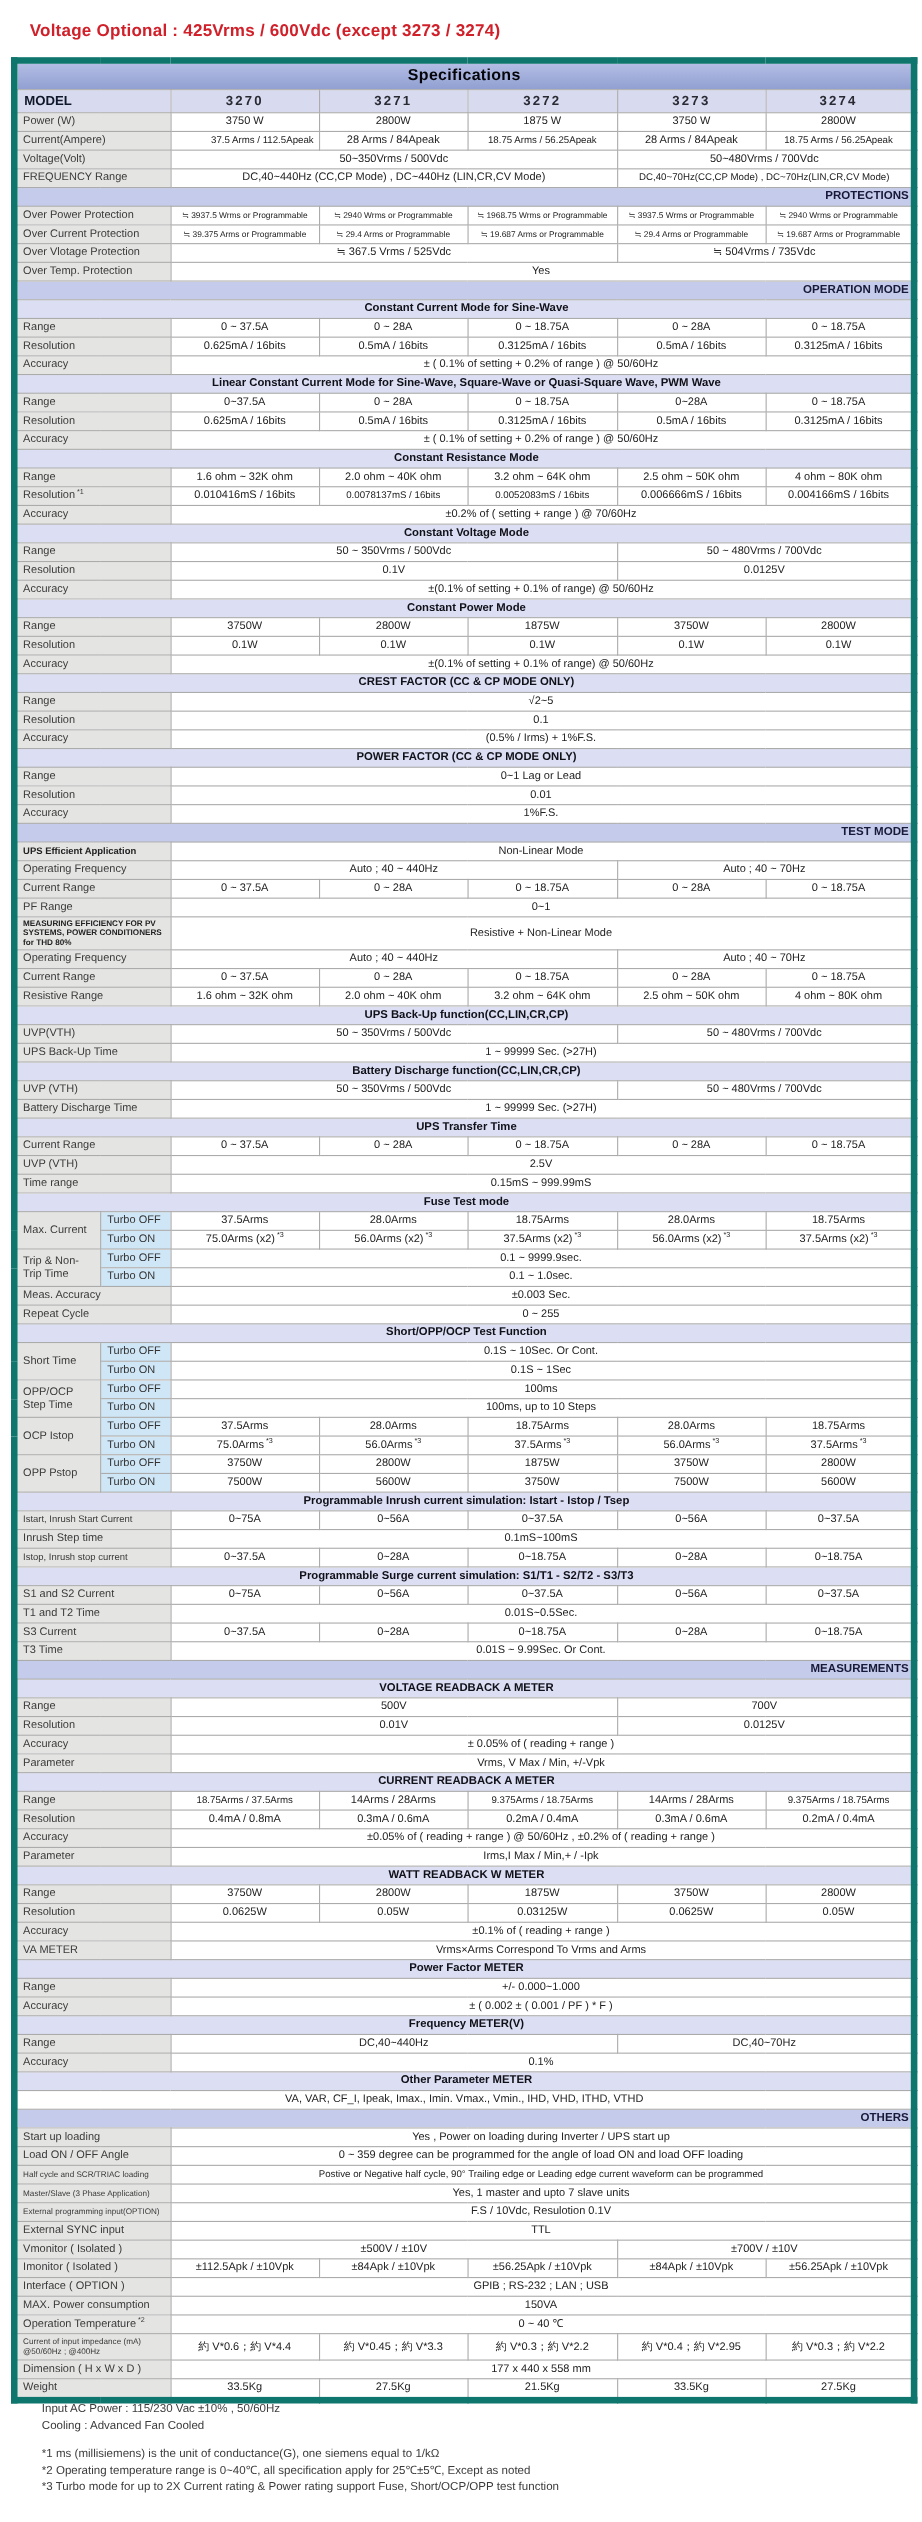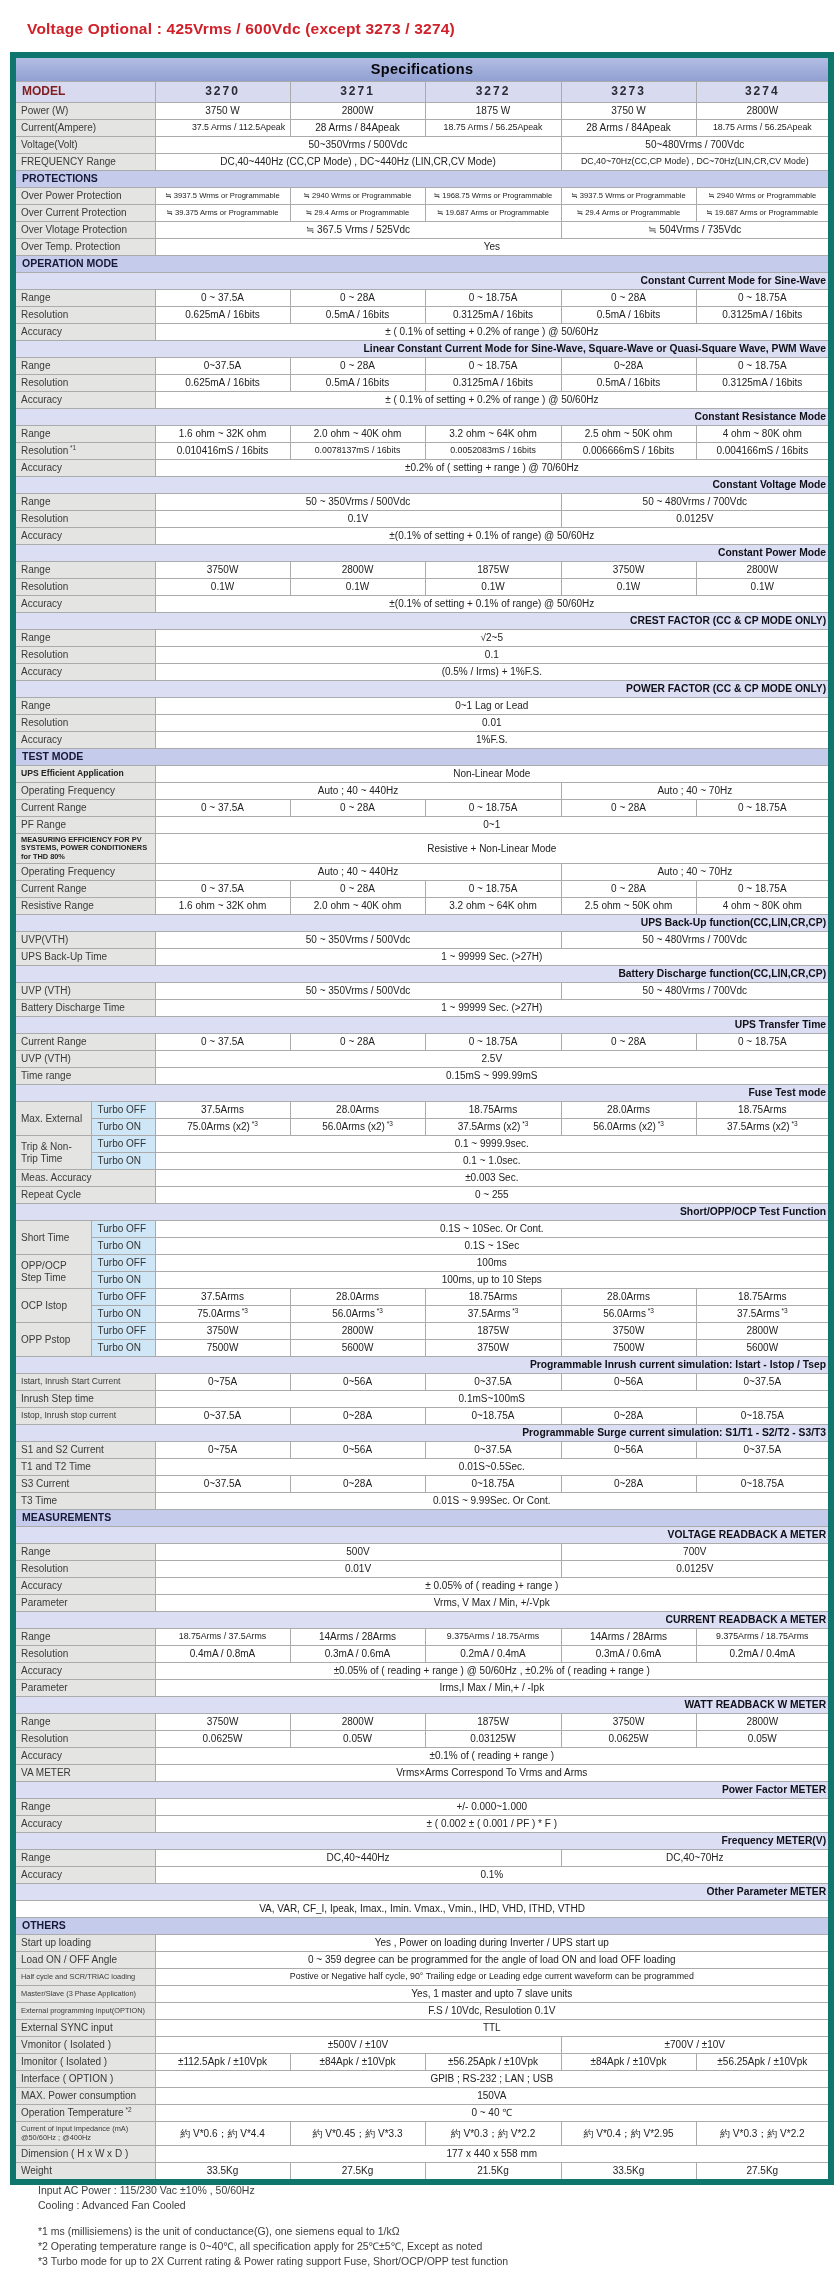--- a/index.html
+++ b/index.html
@@ -1,24 +1,24 @@
 <!DOCTYPE html>
 <html><head>
 <meta charset="utf-8">
 <style>
   html,body{margin:0;padding:0;background:#fff;}
   body{width:838px;height:2293px;position:relative;font-family:"Liberation Sans",sans-serif;-webkit-font-smoothing:antialiased;}
   .page-title{position:absolute;left:27px;top:20px;font-size:15.5px;font-weight:bold;color:#d0202a;letter-spacing:.2px;text-align:center;}
   table.spec{position:absolute;left:10px;top:52px;width:818px;border-collapse:collapse;table-layout:fixed;border:6px solid #0f766e;}
   td{border:1px solid #ababab;font-size:10px;color:#222;text-align:center;vertical-align:middle;padding:0 2px;height:16px;line-height:1.12;overflow:hidden;}
   td.spec-bar{background:linear-gradient(#b3bde4,#91a0d2);font-size:14.5px;font-weight:bold;color:#06060a;height:23px;letter-spacing:.3px;}
-  td.mlbl{background:#d8daf0;text-align:left;font-weight:bold;font-size:12px;color:#7f1d1d;padding-left:6px;height:20px;}
+  td.mlbl{background:#d8daf0;text-align:left;font-weight:bold;font-size:12px;color:#0f172a;padding-left:6px;height:20px;}
   td.mval{background:#d8daf0;font-weight:bold;font-size:12px;color:#2a2a33;letter-spacing:2px;height:20px;}
-  td.sec{background:#c5cceb;text-align:left;font-weight:bold;font-size:10.5px;color:#181838;padding-left:6px;}
-  td.sub{background:#dcdef3;text-align:right;font-weight:bold;font-size:10.3px;color:#101018;padding-left:6px;}
+  td.sec{background:#c5cceb;text-align:right;font-weight:bold;font-size:10.5px;color:#181838;padding-left:6px;}
+  td.sub{background:#dcdef3;text-align:center;font-weight:bold;font-size:10.3px;color:#101018;padding-left:6px;}
   td.lbl{background:#e4e4e3;text-align:left;padding-left:5px;color:#3a3a3a;}
   td.lbl.sm{font-size:7.4px;line-height:1.1;}
   td.lbl.b{font-weight:bold;color:#222;}
   td.turbo{background:#cfe6f6;text-align:left;padding-left:6px;color:#333;}
   td.val{background:#fff;}
   sup{font-size:6.5px;vertical-align:super;line-height:0;}
   .footer{position:absolute;left:38px;top:2183px;font-size:10.5px;color:#3c3c3c;line-height:15px;}
   .footer .notes{margin-top:11px;}
   .footer div{white-space:nowrap;}
 </style>
@@ -334,21 +334,21 @@
         <td class="val" colspan="5">2.5V</td>
       </tr>
       <tr>
         <td class="lbl" colspan="2">Time range</td>
         <td class="val" colspan="5">0.15mS ~ 999.99mS</td>
       </tr>
       <tr>
         <td class="sub" colspan="7">Fuse Test mode</td>
       </tr>
       <tr>
-        <td class="lbl" colspan="1" rowspan="2">Max. External</td>
+        <td class="lbl" colspan="1" rowspan="2">Max. Current</td>
         <td class="turbo">Turbo OFF</td>
         <td class="val" colspan="1">37.5Arms</td>
         <td class="val" colspan="1">28.0Arms</td>
         <td class="val" colspan="1">18.75Arms</td>
         <td class="val" colspan="1">28.0Arms</td>
         <td class="val" colspan="1">18.75Arms</td>
       </tr>
       <tr>
         <td class="turbo">Turbo ON</td>
         <td class="val" colspan="1">75.0Arms (x2)<sup> *3</sup></td>

